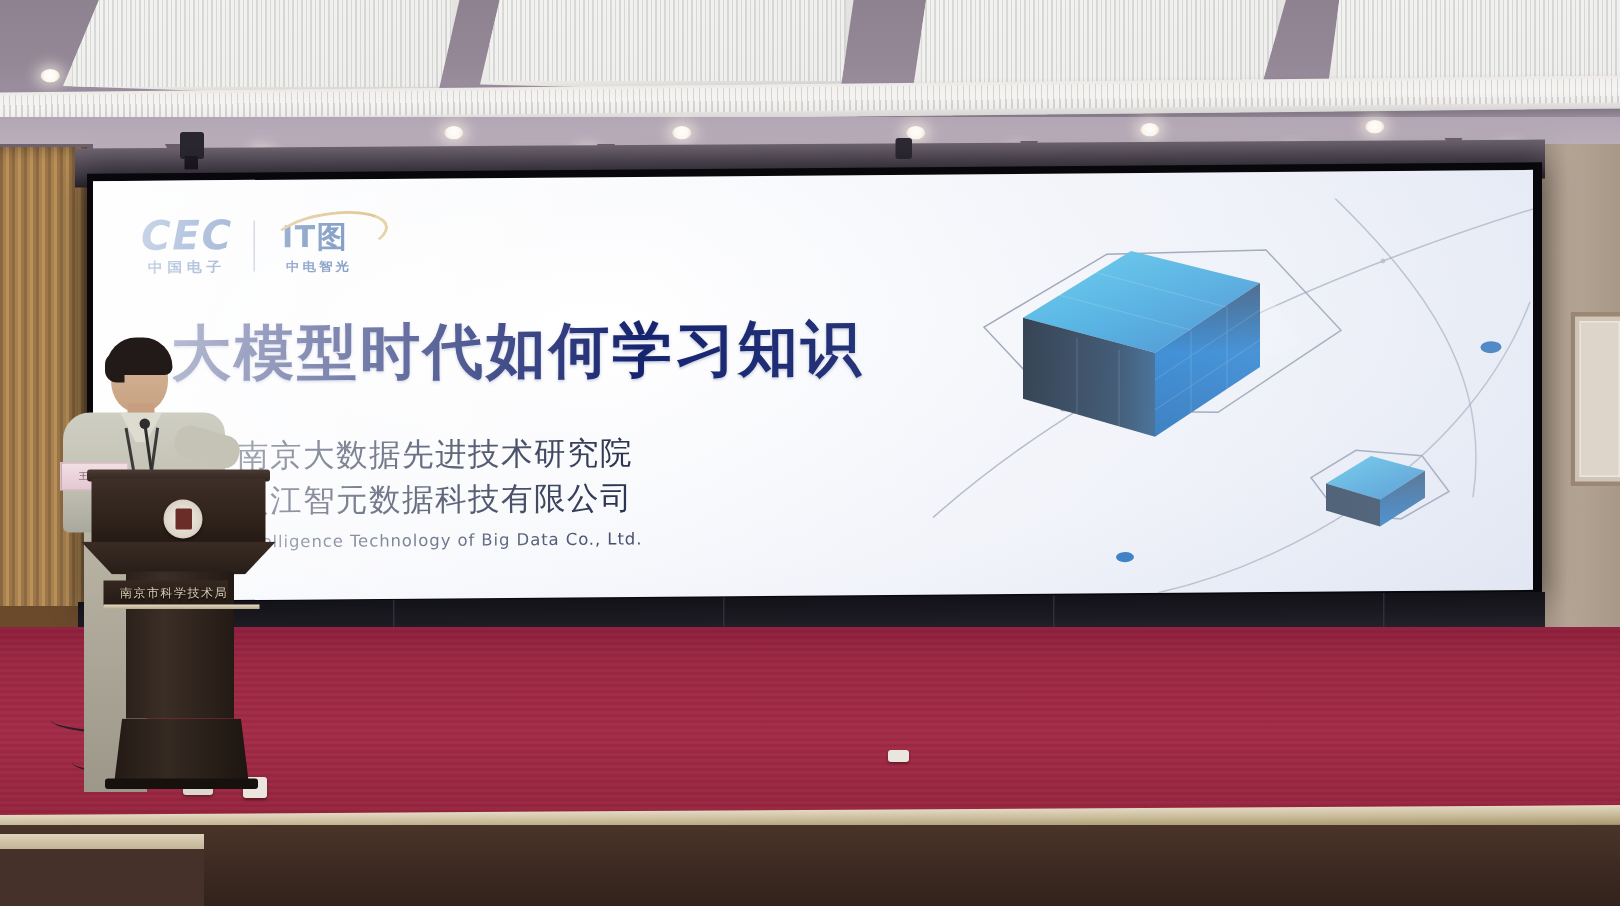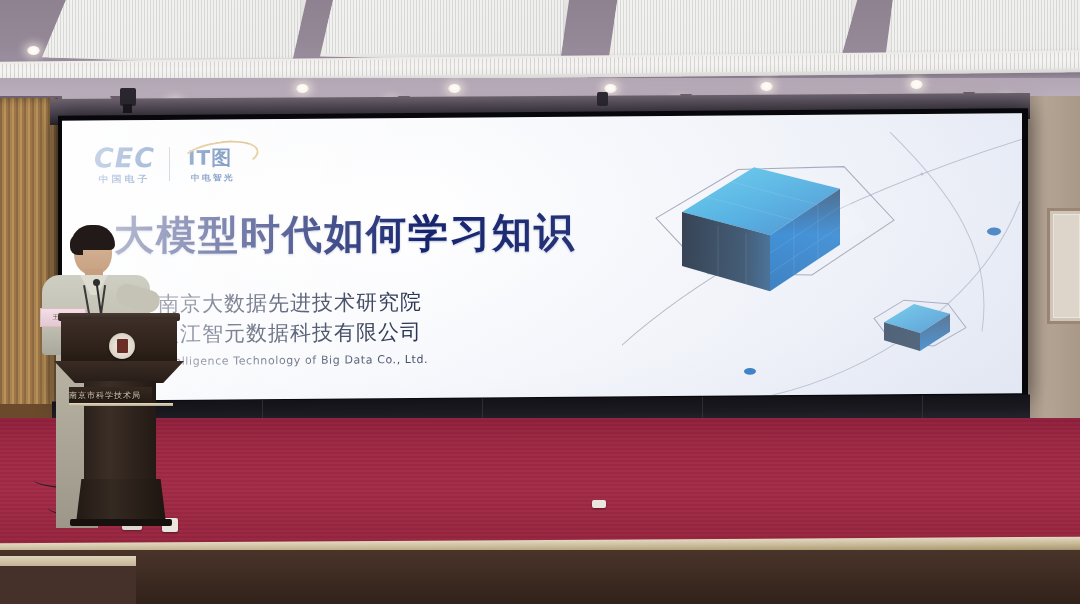--- a/index.html
+++ b/index.html
@@ -300,21 +300,21 @@
     background:linear-gradient(#3a2c25,#271d17);
     clip-path:polygon(0 0,100% 0,84% 100%,16% 100%);
   }
   .pod-col{
     position:absolute;left:26px;top:68px;width:72px;height:98px;
     background:linear-gradient(90deg,#2b211b,#3b2e26 35%,#241a15 100%);
   }
   .pod-plate{
     position:absolute;left:11px;top:74px;width:83px;height:17px;
     background:linear-gradient(#352821,#241a14);
-    display:flex;align-items:center;justify-content:flex-start;
+    display:flex;align-items:center;justify-content:flex-end;
   }
   .pod-plate span{
     font-family:"DejaVu Sans",sans-serif;
     font-size:8px;letter-spacing:1px;color:#d8cdb4;
     text-shadow:0 1px 1px rgba(0,0,0,.8);
     white-space:nowrap;
   }
   .pod-plate-line{
     position:absolute;left:11px;top:90px;width:104px;height:3px;
     background:linear-gradient(#e6dcc4,#b5a98c);

